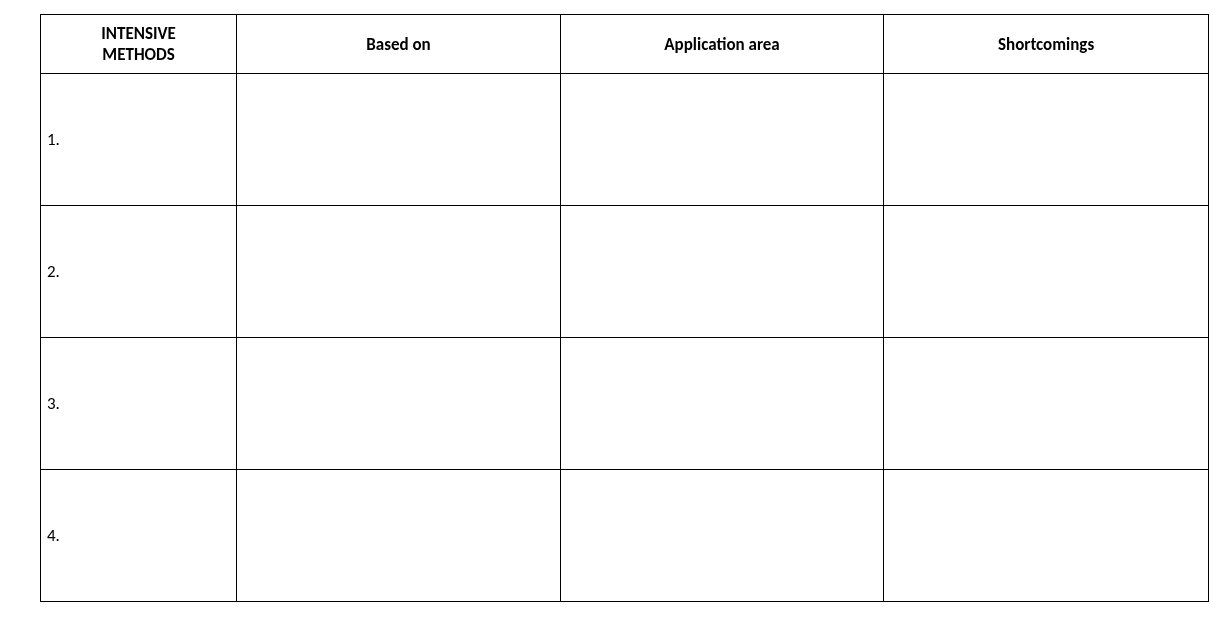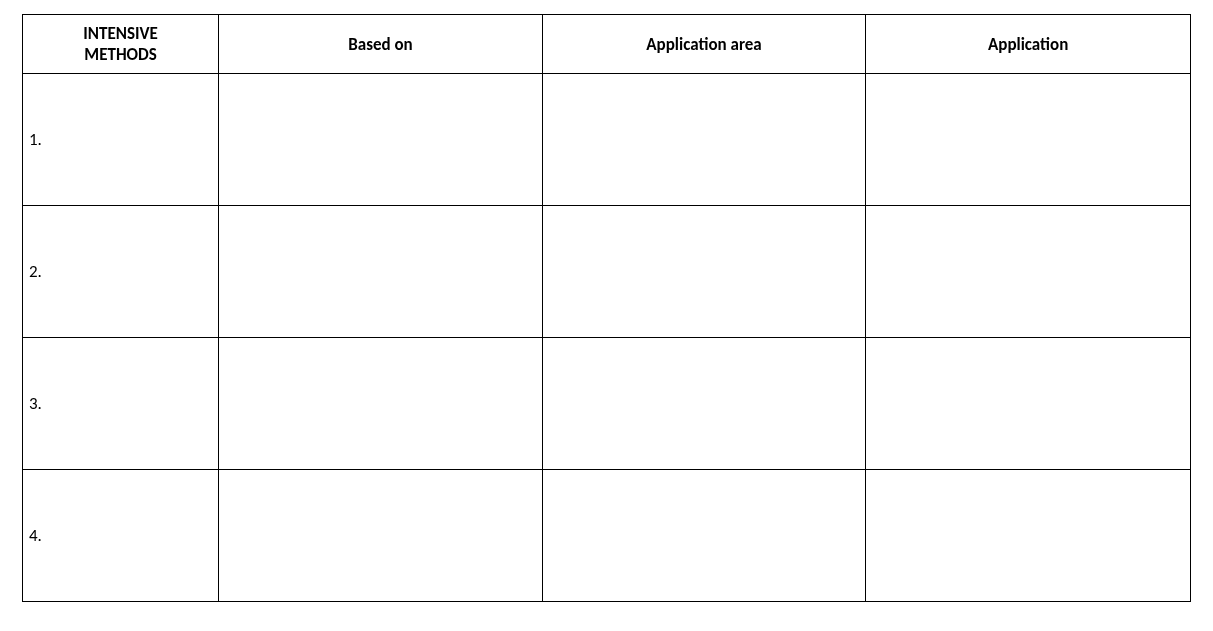--- a/index.html
+++ b/index.html
@@ -11,20 +11,21 @@
       font-family: Calibri, "Segoe UI", Arial, sans-serif;
       background: #ffffff;
       width: 1213px;
       height: 631px;
       padding: 14px 22px 22px 22px;
     }
     table {
       border-collapse: collapse;
       width: 100%;
       table-layout: fixed;
+      margin-left: 18px;
     }
     th, td {
       border: 1px solid #000000;
       font-size: 17px;
       color: #000000;
     }
     th {
       font-weight: bold;
       text-align: center;
       padding: 8px 4px;
@@ -48,21 +49,21 @@
 <body>
 
 <table>
   <thead>
     <tr>
       <th class="col0">
         <div>INTENSIVE<br>METHODS</div>
       </th>
       <th class="col1">Based on</th>
       <th class="col2">Application area</th>
-      <th class="col3">Application</th>
+      <th class="col3">Shortcomings</th>
     </tr>
   </thead>
   <tbody>
     <tr>
       <td class="col0">1.</td>
       <td class="col1"></td>
       <td class="col2"></td>
       <td class="col3"></td>
     </tr>
     <tr>

